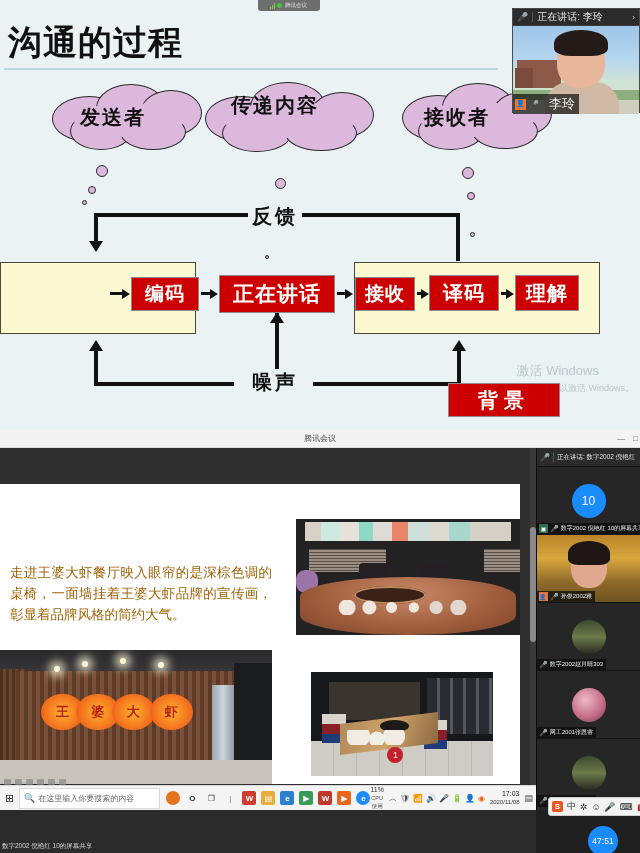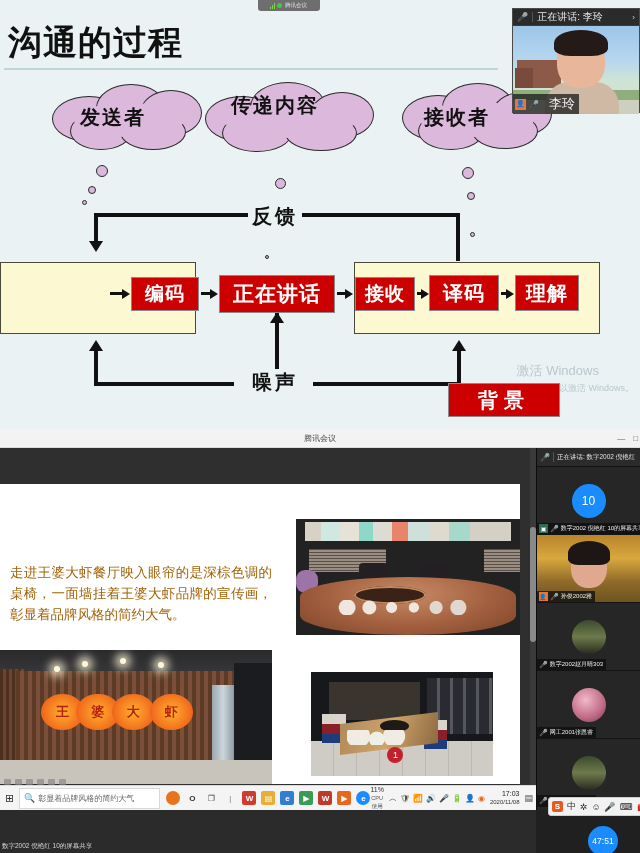--- a/index.html
+++ b/index.html
@@ -487,21 +487,21 @@
   <i></i>
   <i></i>
   <i></i>
   <i></i>
 </div>
 
 <div id="taskbar">
   <div id="tb-start">⊞</div>
   <div id="tb-search">
     <span class="mag">🔍</span>
-    <span class="ph">彰显着品牌风格的简约大气</span>
+    <span class="ph">在这里输入你要搜索的内容</span>
   </div>
   <div id="tb-icons">
     <span class="ic" style="background:#e8731f;border-radius:50%;"></span>
     <span class="ic" style="color:#333;">O</span>
     <span class="ic" style="color:#333;">❐</span>
     <span class="ic" style="color:#aaa;">|</span>
     <span class="ic" style="background:#d13b2e;">W</span>
     <span class="ic" style="background:#e8ae3c;">▤</span>
     <span class="ic" style="background:#2f7fd0;">e</span>
     <span class="ic" style="background:#3a9b57;">▶</span>

